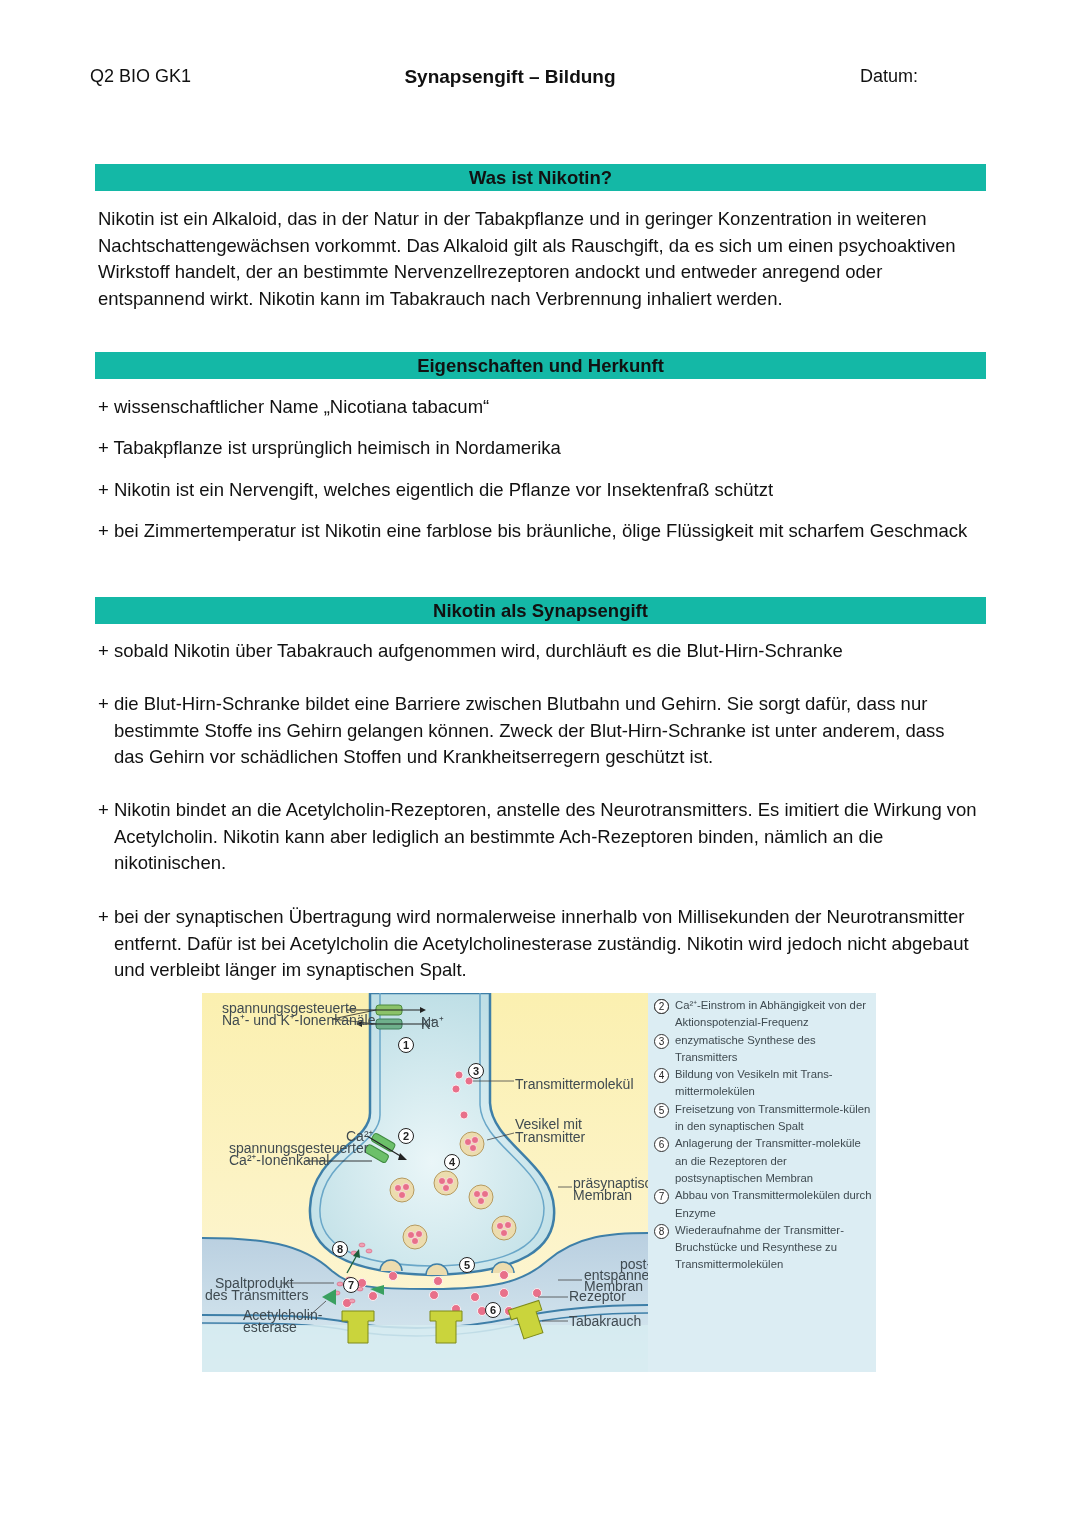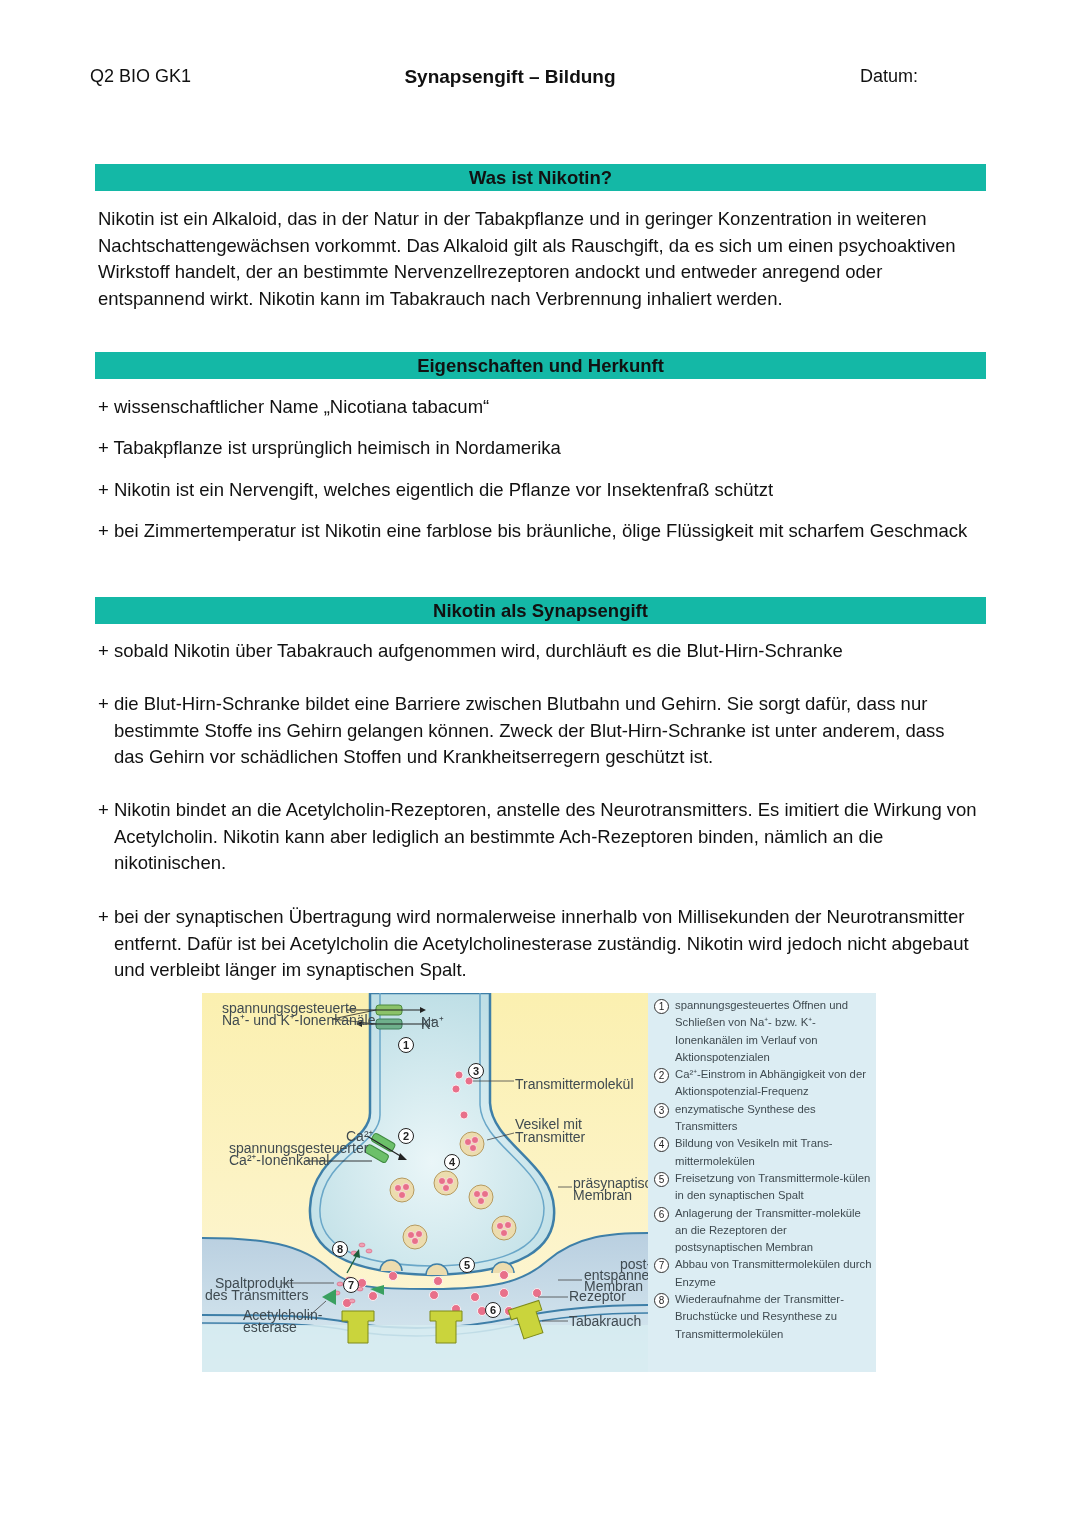--- a/index.html
+++ b/index.html
@@ -208,21 +208,21 @@
   <div class="dlabel" style="left:382px; top:277px">entspannend</div>
   <div class="dlabel" style="left:382px; top:288px">Membran</div>
   <div class="dlabel" style="left:367px; top:298px">Rezeptor</div>
   <div class="dlabel" style="left:367px; top:323px">Tabakrauch</div>
   <div class="dlabel" style="left:13px; top:285px">Spaltprodukt</div>
   <div class="dlabel" style="left:3px; top:297px">des Transmitters</div>
   <div class="dlabel" style="left:41px; top:317px">Acetylcholin-</div>
   <div class="dlabel" style="left:41px; top:329px">esterase</div>
 
   <div class="legend">
-    <div class="legend-item"><span class="legend-num">1</span><span>spannungsgesteuertes Öffnen und Schließen von Na⁺- bzw. K⁺-Ionenkanälen im Verlauf von Aktionspotenzialen</span></div>
+    <div class="legend-item"><span class="legend-num">1</span></div>
     <div class="legend-item"><span class="legend-num">2</span><span>Ca²⁺-Einstrom in Abhängigkeit von der Aktionspotenzial-Frequenz</span></div>
     <div class="legend-item"><span class="legend-num">3</span><span>enzymatische Synthese des Transmitters</span></div>
     <div class="legend-item"><span class="legend-num">4</span><span>Bildung von Vesikeln mit Trans-mittermolekülen</span></div>
     <div class="legend-item"><span class="legend-num">5</span><span>Freisetzung von Transmittermole-külen in den synaptischen Spalt</span></div>
     <div class="legend-item"><span class="legend-num">6</span><span>Anlagerung der Transmitter-moleküle an die Rezeptoren der postsynaptischen Membran</span></div>
     <div class="legend-item"><span class="legend-num">7</span><span>Abbau von Transmittermolekülen durch Enzyme</span></div>
     <div class="legend-item"><span class="legend-num">8</span><span>Wiederaufnahme der Transmitter-Bruchstücke und Resynthese zu Transmittermolekülen</span></div>
   </div>
 </div>
 

